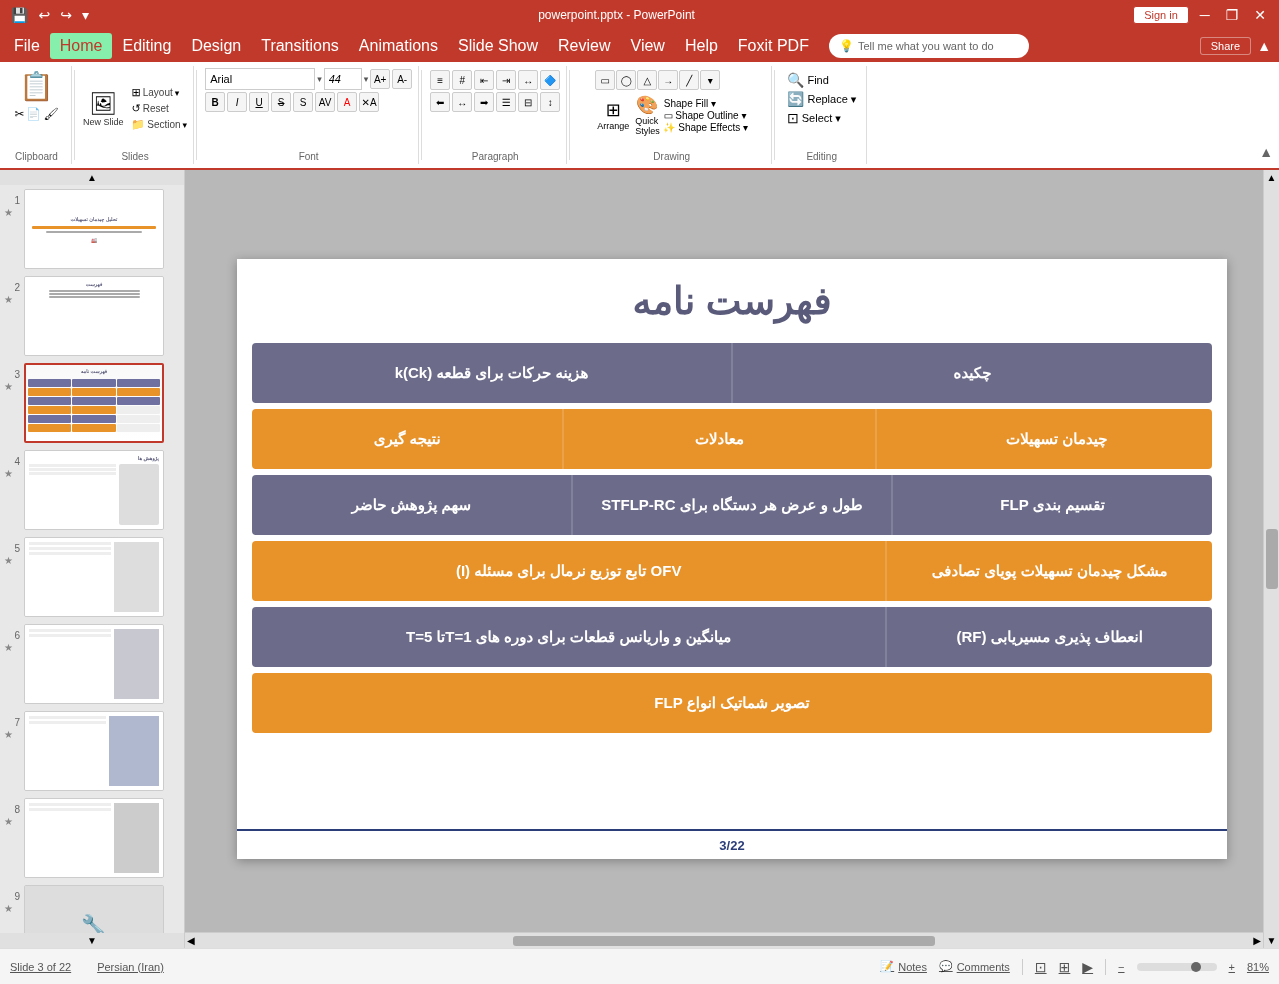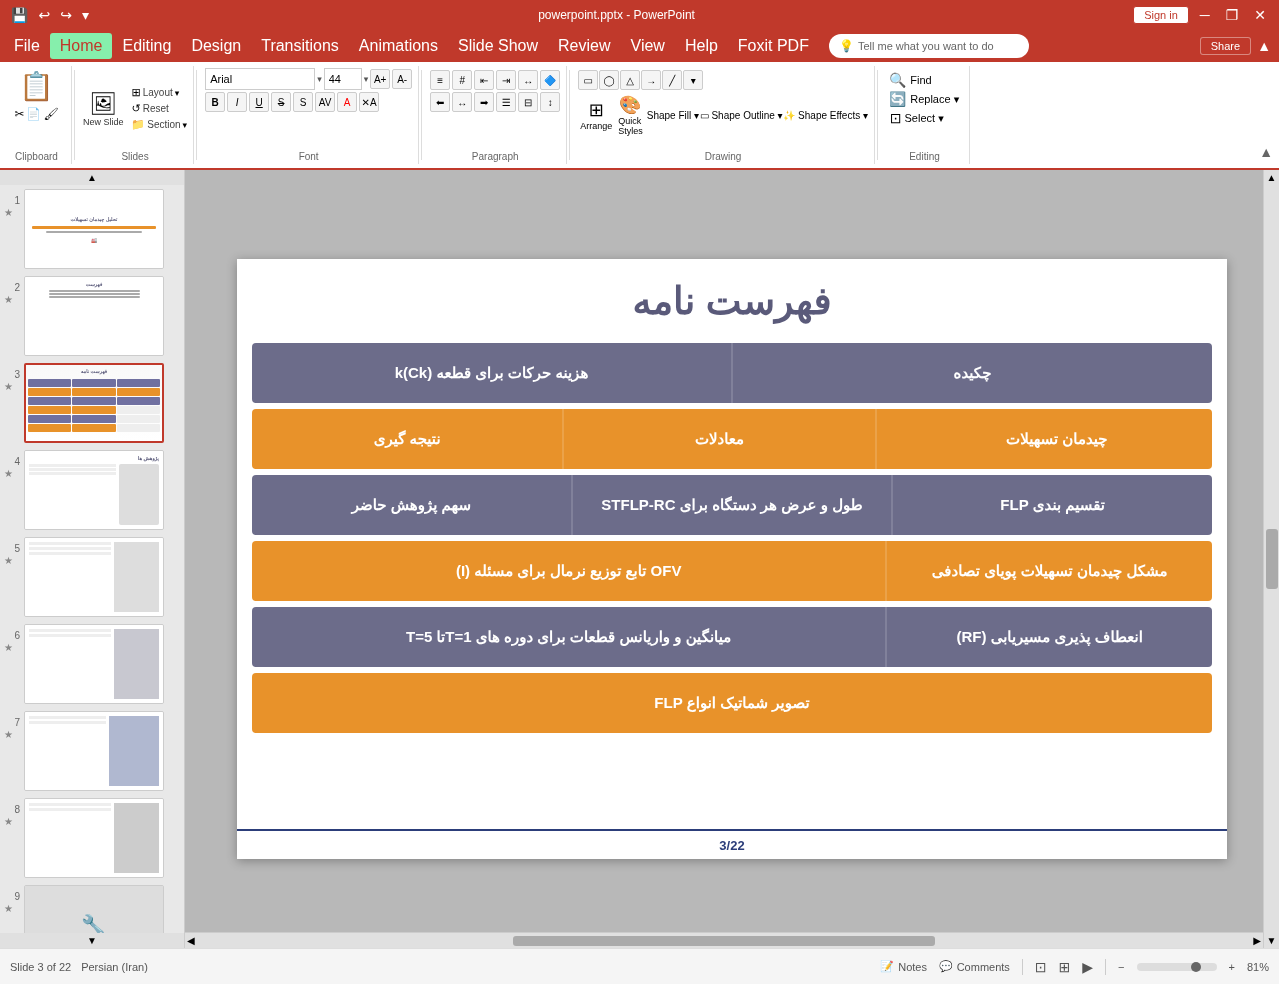--- a/index.html
+++ b/index.html
@@ -170,20 +170,22 @@
     
     #statusbar {
       height: 36px;
       background: #f5f5f5;
       border-top: 1px solid #ddd;
       display: flex;
       align-items: center;
       padding: 0 10px;
       font-size: 11px;
       color: #555;
+      gap: 16px;
+      text-decoration: underline;
     }
     .qa-btn { color: white; cursor: pointer; font-size: 14px; padding: 2px 3px; }
 
     .slide-3-content { width: 100%; height: 100%; background: linear-gradient(to bottom, #f9f9f9, #fff); display: flex; flex-direction: column; }
     .s3-body { flex: 1; display: flex; flex-direction: column; padding: 2px; gap: 1px; }
     .s3-row { height: 8px; border-radius: 1px; display: flex; gap: 1px; }
     .s3-cell { flex: 1; border-radius: 1px; }
     .s3-gray { background: #7070a0; }
     .s3-orange { background: #e8922a; }
 
@@ -214,21 +216,21 @@
       border: 1px solid rgba(255,255,255,0.4);
       padding: 2px 10px;
       font-size: 11px;
       border-radius: 3px;
       cursor: pointer;
     }
 
     .ribbon-sep { width: 1px; background: #ddd; margin: 4px 2px; align-self: stretch; }
 
     .font-box { width: 120px; height: 22px; border: 1px solid #ccc; font-size: 11px; padding: 0 4px; }
-    .size-box { width: 40px; height: 22px; border: 1px solid #ccc; font-size: 11px; padding: 0 4px; }
+    .size-box { width: 40px; height: 22px; border: 1px solid #ccc; font-size: 11px; padding: 0 4px; font-style: italic; }
     .small-btn { 
       width: 20px; height: 20px; border: 1px solid #ccc; background: #f5f5f5;
       font-size: 10px; cursor: pointer; display: flex; align-items: center; justify-content: center;
       border-radius: 2px;
     }
 
     .layout-label { font-size: 10px; color: #444; }
   </style>
 </head>
 <body>
@@ -382,21 +384,21 @@
         </div>
         <div style="display:flex; gap:2px; align-items:center;">
           <div style="display:flex; flex-direction:column; align-items:center; font-size:9px; cursor:pointer; padding:2px;">
             <span style="font-size:18px;">⊞</span>
             <span>Arrange</span>
           </div>
           <div style="display:flex; flex-direction:column; align-items:center; font-size:9px; cursor:pointer; padding:2px;">
             <span style="font-size:18px;">🎨</span>
             <span>Quick<br>Styles</span>
           </div>
-          <div style="display:flex; flex-direction:row; gap:1px; font-size:10px;">
+          <div style="display:flex; flex-direction:column; gap:1px; font-size:10px;">
             <div style="cursor:pointer; display:flex; align-items:center; gap:2px;">Shape Fill ▾</div>
             <div style="cursor:pointer; display:flex; align-items:center; gap:2px;"><span>▭</span> Shape Outline ▾</div>
             <div style="cursor:pointer; display:flex; align-items:center; gap:2px;"><span>✨</span> Shape Effects ▾</div>
           </div>
         </div>
       </div>
       <div class="ribbon-group-label">Drawing</div>
     </div>
     <div class="ribbon-sep"></div>
 

